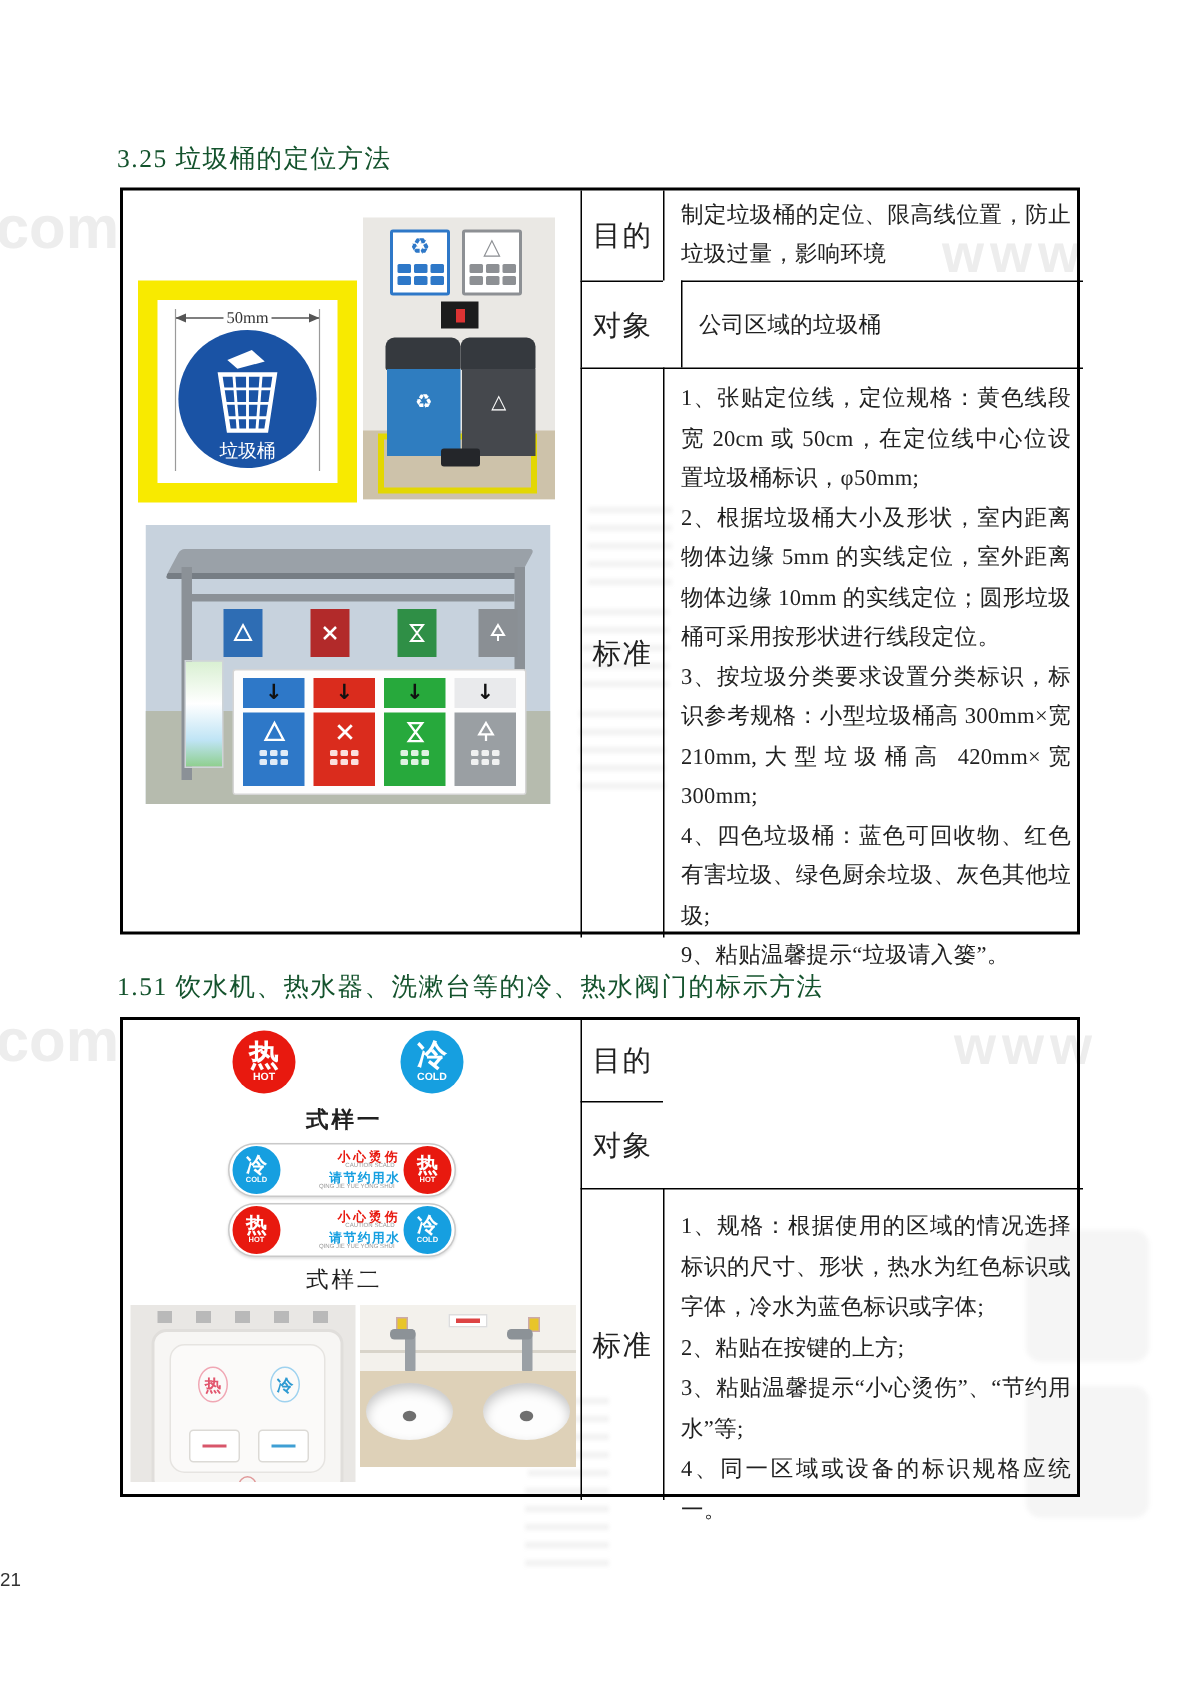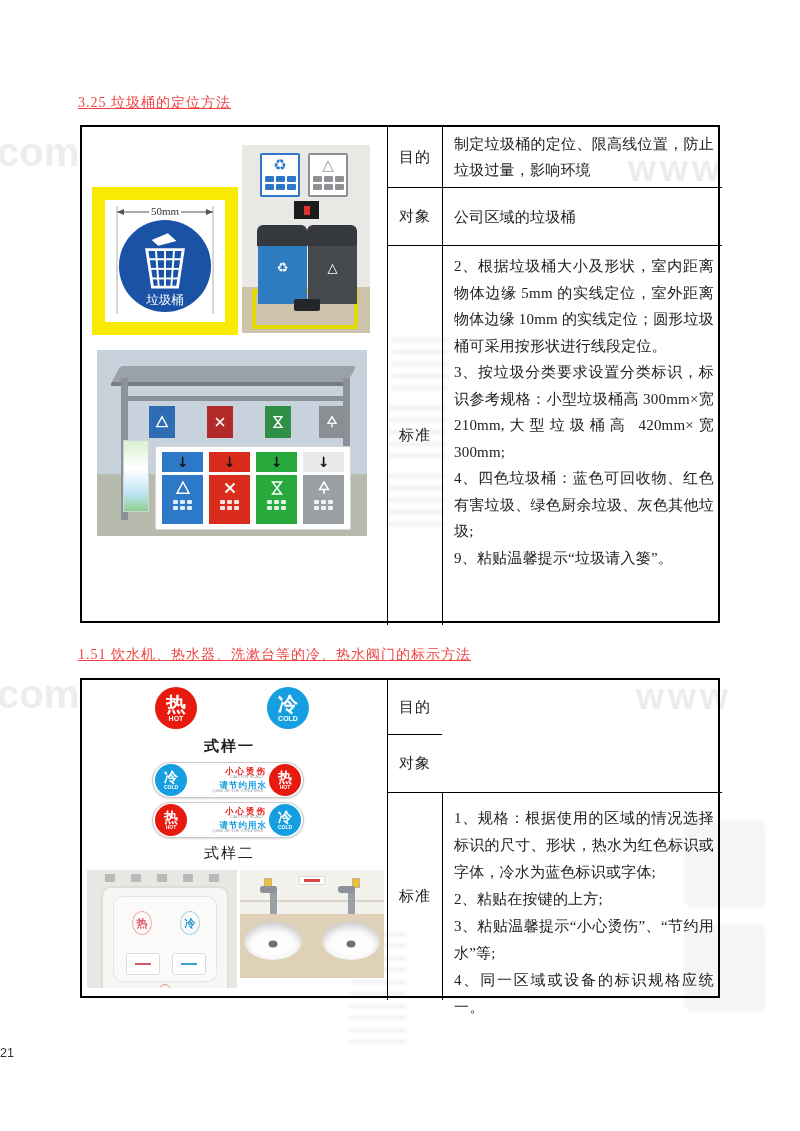--- a/index.html
+++ b/index.html
@@ -9,31 +9,31 @@
     background:#ffffff; overflow:hidden;
     font-family:"Liberation Serif","DejaVu Serif",serif;
     color:#212121;
   }
   
   .wm-text { position:absolute; color:#ededed; font-family:"Liberation Sans",sans-serif; font-weight:bold; pointer-events:none; }
   .wm-block { position:absolute; background:rgba(90,90,90,0.06); filter:blur(1.5px); pointer-events:none; }
   .wm-lines { background:repeating-linear-gradient(0deg, rgba(120,120,120,0.10) 0 4px, transparent 4px 12px); }
 
   
-  .sec-title { position:absolute; left:78px; font-size:14px; letter-spacing:1px; color:#ef4444; white-space:nowrap;text-decoration:underline; }
+  .sec-title { position:absolute; left:78px; font-size:17px; letter-spacing:1px; color:#14532d; white-space:nowrap; }
 
   
   .tbl {
     position:absolute; left:80px; width:640px;
     display:grid; grid-template-columns:305px 55px 280px;
     border:2px solid #000; background:transparent;
   }
   .cell { position:relative; }
   .lab { grid-column:2; display:flex; align-items:center; justify-content:center;
-         font-size:15px; letter-spacing:1px; border-left:1px solid #000; }
+         font-size:19px; letter-spacing:1px; border-left:1px solid #000; }
   .con { grid-column:3; border-left:1px solid #000; font-size:15px; line-height:26px;
          padding:4px 8px 0 11px; letter-spacing:0.2px; }
   .bt  { border-top:1px solid #000; }
   .imgs { grid-column:1; grid-row:1/4; position:relative; }
   .std p { text-align:justify; }
   .con p { text-align:justify; }
 
   
   .bin-sign { position:absolute; left:10px; top:60px; width:146px; height:148px;
               background:#f8ea00; padding:13px; }
@@ -315,26 +315,27 @@
         </div>
       </div>
     </div>
 
     <div class="cell lab" style="grid-row:1;">目的</div>
     <div class="cell con" style="grid-row:1;">
         <p>制定垃圾桶的定位、限高线位置，防止垃圾过量，影响环境</p>
       </div>
 
     <div class="cell lab bt" style="grid-row:2;">对象</div>
-    <div class="cell con bt" style="grid-row:2;display:flex;align-items:center;padding-top:0;">
+    <div class="cell con bt" style="grid-row:2;display:flex;align-items:center;padding-top:0;margin-left:12px;">
         <p>公司区域的垃圾桶</p>
       </div>
 
     <div class="cell lab bt" style="grid-row:3;">标准</div>
     <div class="cell con bt std" style="grid-row:3;padding-top:7px;line-height:26.5px;">
+      <p>1、张贴定位线，定位规格：黄色线段宽 20cm 或 50cm，在定位线中心位设置垃圾桶标识，φ50mm;</p>
       <p>2、根据垃圾桶大小及形状，室内距离物体边缘 5mm 的实线定位，室外距离物体边缘 10mm 的实线定位；圆形垃圾桶可采用按形状进行线段定位。</p>
       <p>3、按垃圾分类要求设置分类标识，标识参考规格：小型垃圾桶高 300mm×宽 210mm,大型垃圾桶高 420mm×宽 300mm;</p>
       <p>4、四色垃圾桶：蓝色可回收物、红色有害垃圾、绿色厨余垃圾、灰色其他垃圾;</p>
       <p>9、粘贴温馨提示“垃圾请入篓”。</p>
     </div>
   </div>
 
   <div class="sec-title" style="top:646px;">1.51 饮水机、热水器、洗漱台等的冷、热水阀门的标示方法</div>
 
   <div class="tbl" style="top:678px;height:320px;grid-template-rows:54px 58px 208px;">

